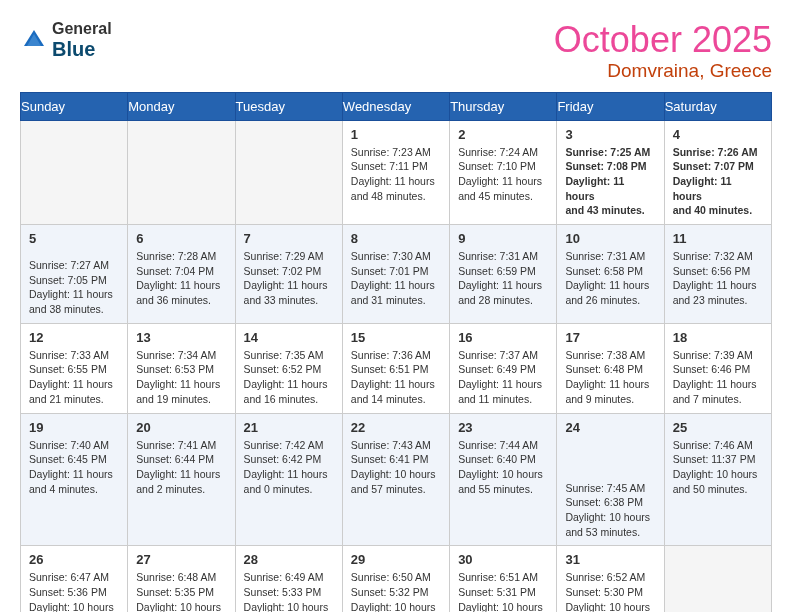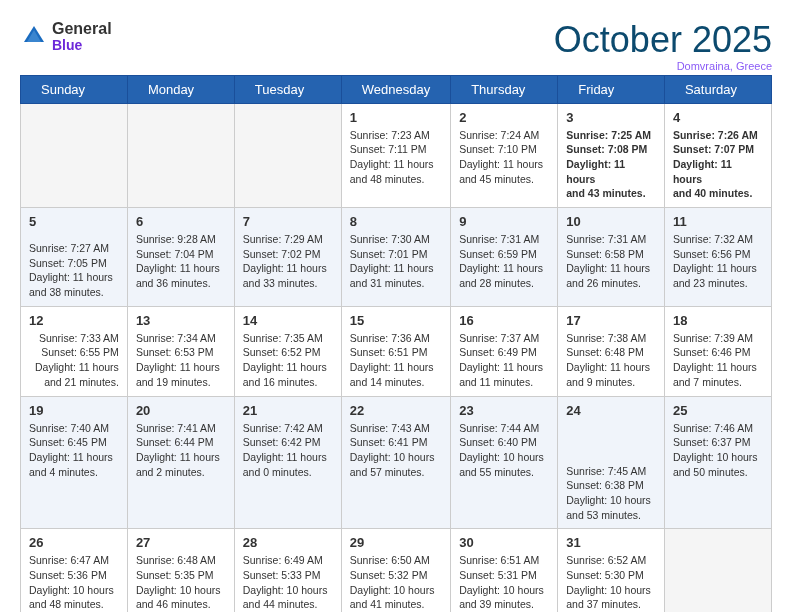--- a/index.html
+++ b/index.html
@@ -7,69 +7,69 @@
       font-family: Arial, sans-serif;
       background: #fff;
       width: 792px;
       min-height: 612px;
       padding: 20px;
     }
     .header {
       display: flex;
       justify-content: space-between;
       align-items: flex-start;
-      margin-bottom: 3px;
+      margin-bottom: 10px;
     }
     .logo {
       display: flex;
       align-items: center;
     }
     .logo-text {
       display: flex;
       flex-direction: column;
       line-height: 1.1;
     }
     .logo-general {
       font-size: 16px;
       font-weight: bold;
       color: #333;
     }
     .logo-blue {
-      font-size: 14px;
+      font-size: 20px;
       font-weight: bold;
-      color: #6d28d9;
+      color: #0c4a6e;
     }
     .logo-icon {
       width: 28px;
       height: 28px;
       margin-right: 4px;
     }
     .title-block {
       text-align: right;
     }
     .month-title {
       font-size: 36px;
       font-weight: normal;
-      color: #0c4a6e;
+      color: #ec4899;
       line-height: 1.1;
     }
     .subtitle {
-      font-size: 11px;
-      color: #8b5cf6;
+      font-size: 19px;
+      color: #c2410c;
     }
     .calendar {
       width: 100%;
       border-collapse: collapse;
       border: 1px solid #ccc;
     }
     .calendar th {
       background-color: #2563b0;
       color: #fff;
       text-align: left;
-      padding: 6px 20px;
+      padding: 6px 0;
       font-size: 13px;
       font-weight: normal;
       border: 1px solid #1a4f9a;
     }
     .calendar td {
       width: calc(100% / 7);
       vertical-align: top;
       padding: 6px 8px;
       border: 1px solid #ccc;
       font-size: 11px;
@@ -163,21 +163,21 @@
       <tr class="row-shaded">
         <td>
           <span class="day-num">5</span>
           <div class="day-info" style="white-space: pre-line; margin-top: 12px;">Sunrise: 7:27 AM
 Sunset: 7:05 PM
 Daylight: 11 hours
 and 38 minutes.</div>
         </td>
         <td>
           <span class="day-num">6</span>
-          <div class="day-info" style="white-space: pre-line;">Sunrise: 9:28 AM
+          <div class="day-info" style="white-space: pre-line;">Sunrise: 7:28 AM
 Sunset: 7:04 PM
 Daylight: 11 hours
 and 36 minutes.</div>
         </td>
         <td>
           <span class="day-num">7</span>
           <div class="day-info" style="white-space: pre-line;">Sunrise: 7:29 AM
 Sunset: 7:02 PM
 Daylight: 11 hours
 and 33 minutes.</div>
@@ -207,21 +207,21 @@
           <span class="day-num">11</span>
           <div class="day-info" style="white-space: pre-line;">Sunrise: 7:32 AM
 Sunset: 6:56 PM
 Daylight: 11 hours
 and 23 minutes.</div>
         </td>
       </tr>
       <tr>
         <td>
           <span class="day-num">12</span>
-          <div class="day-info" style="white-space: pre-line; text-align: right;">Sunrise: 7:33 AM
+          <div class="day-info" style="white-space: pre-line;">Sunrise: 7:33 AM
 Sunset: 6:55 PM
 Daylight: 11 hours
 and 21 minutes.</div>
         </td>
         <td>
           <span class="day-num">13</span>
           <div class="day-info" style="white-space: pre-line;">Sunrise: 7:34 AM
 Sunset: 6:53 PM
 Daylight: 11 hours
 and 19 minutes.</div>
@@ -301,21 +301,21 @@
         <td>
           <span class="day-num">24</span>
           <div class="day-info" style="white-space: pre-line; margin-top: 46px;">Sunrise: 7:45 AM
 Sunset: 6:38 PM
 Daylight: 10 hours
 and 53 minutes.</div>
         </td>
         <td>
           <span class="day-num">25</span>
           <div class="day-info" style="white-space: pre-line;">Sunrise: 7:46 AM
-Sunset: 6:37 PM
+Sunset: 11:37 PM
 Daylight: 10 hours
 and 50 minutes.</div>
         </td>
       </tr>
       <tr>
         <td>
           <span class="day-num">26</span>
           <div class="day-info" style="white-space: pre-line;">Sunrise: 6:47 AM
 Sunset: 5:36 PM
 Daylight: 10 hours

